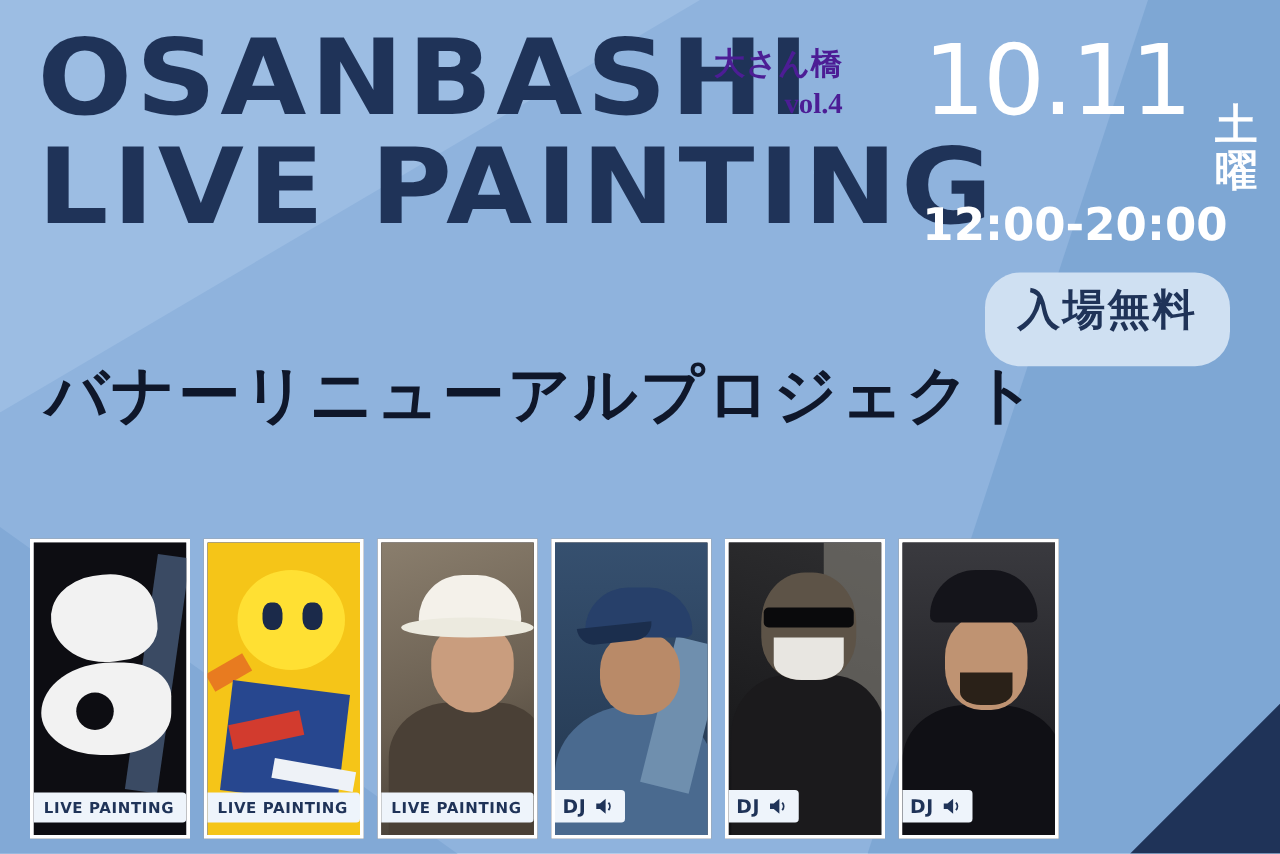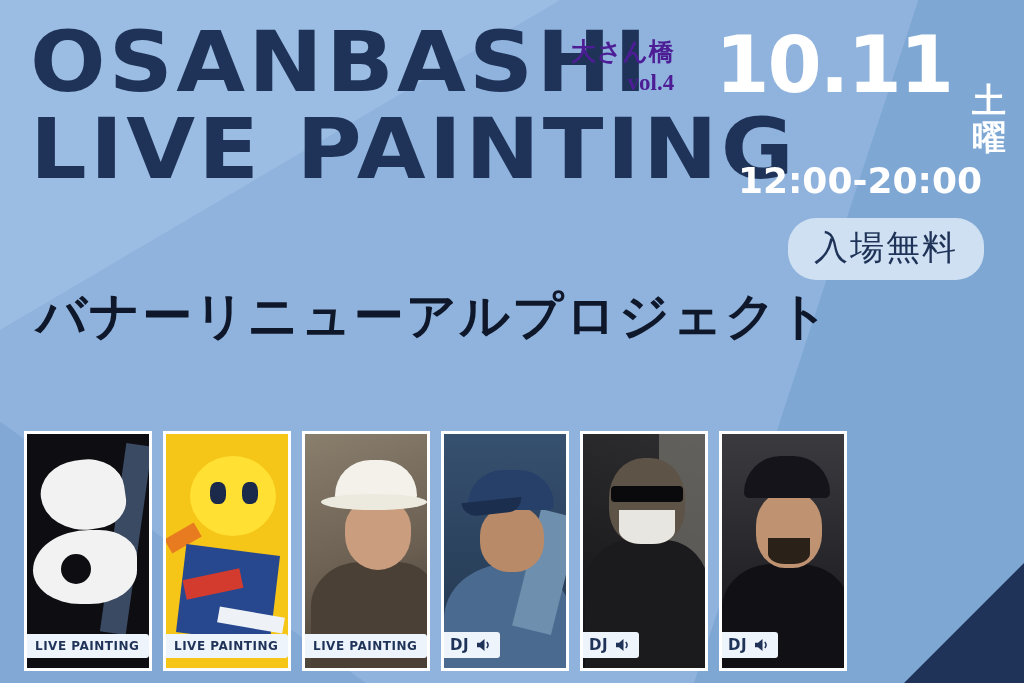--- a/index.html
+++ b/index.html
@@ -66,21 +66,21 @@
     line-height: 1.28;
     letter-spacing: 0.5px;
   }
   .vol-block .vol4 { font-size: 23px; letter-spacing: 0; text-align: right; }
 
   
   .date-big {
     position: absolute; right: 72px; top: 26px;
     color: #ffffff;
     font-family: "DejaVu Sans", sans-serif;
-    font-weight: 700;
+    font-weight: 400;
     font-size: 78px;
     line-height: 1;
     letter-spacing: -2px;
   }
   .date-side {
     position: absolute; right: 18px; top: 82px;
     color: #ffffff;
     font-family: "DejaVu Sans", sans-serif;
     font-weight: 700;
     font-size: 34px;
@@ -93,23 +93,23 @@
     font-family: "DejaVu Sans", sans-serif;
     font-weight: 700;
     font-size: 36px;
     letter-spacing: 0px;
   }
   .free-pill {
     position: absolute; right: 40px; top: 218px;
     background: #cfe0f2;
     color: #1f3358;
     border-radius: 28px;
-    padding: 7px 26px 9px;
-    font-family: "DejaVu Sans", sans-serif;
-    font-weight: 400;
+    padding: 7px 26px 22px;
+    font-family: "DejaVu Sans", sans-serif;
+    font-weight: 700;
     font-size: 34px;
     letter-spacing: 2px;
   }
 
   
   .sub-white {
     position: absolute; left: 36px; top: 283px;
     color: #0f172a;
     font-family: "DejaVu Sans", sans-serif;
     font-weight: 700;

